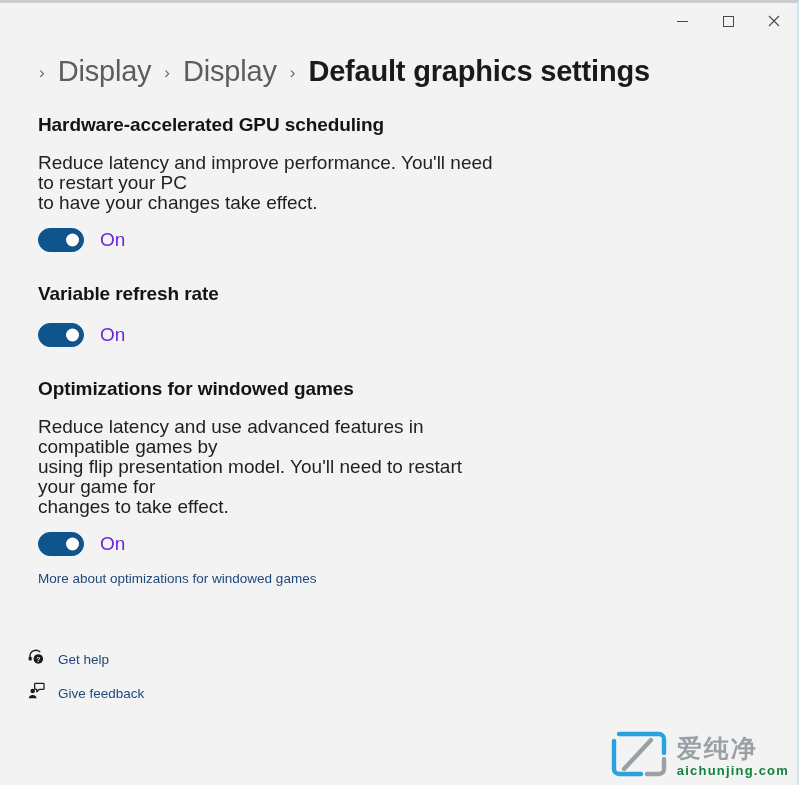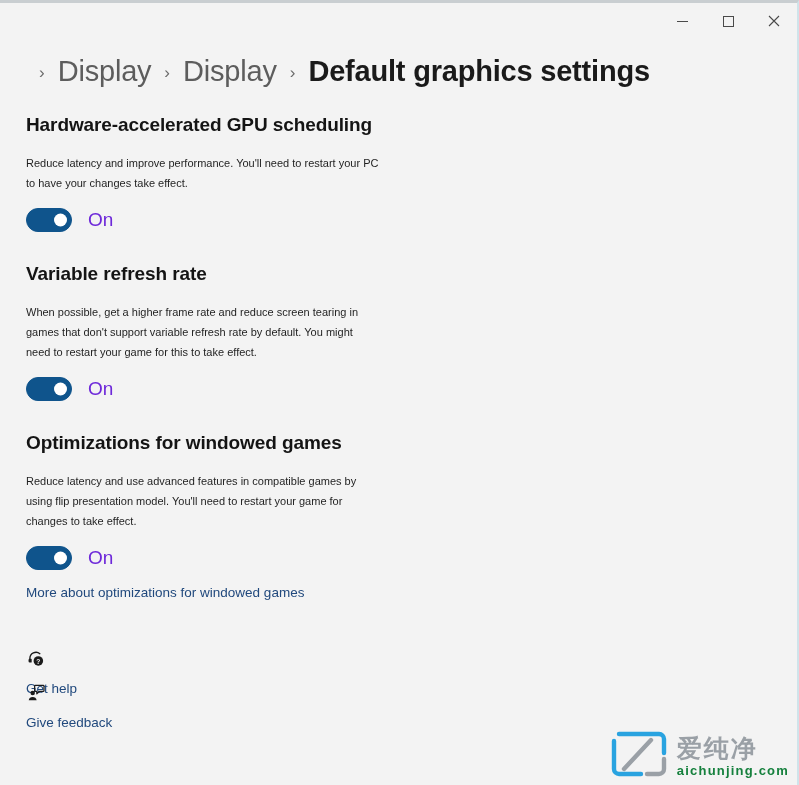--- a/index.html
+++ b/index.html
@@ -66,33 +66,33 @@
   .crumb-sep {
     font-size: 17px;
     color: #6b6b6b;
     margin: 0 13px;
     transform: translateY(-3px);
     display: inline-block;
   }
 
   
   #content {
-    padding: 0 26px;
+    padding: 0 38px;
   }
   .section { margin-top: 30px; }
   .section:first-child { margin-top: 26px; }
   .section-title {
     font-size: 19px;
     font-weight: 600;
     color: #141414;
     margin: 0 0 17px 0;
     letter-spacing: -0.1px;
   }
   .section-desc {
-    font-size: 11px;
+    font-size: 19px;
     line-height: 20px;
     color: #ararar;
     color: #1f1f1f;
     margin: 0 0 14px 0;
     max-width: 460px;
     white-space: pre-line;
   }
   .toggle-row {
     display: flex;
     align-items: center;
@@ -134,28 +134,27 @@
     cursor: pointer;
   }
 
   
   #footer {
     margin-top: 48px;
     padding: 0 26px;
   }
   .footer-link {
     display: flex;
-    align-items: flex-start;
+    align-items: flex-end;
     gap: 12px;
     height: 32px;
     margin-bottom: 2px;
     text-decoration: none;
     cursor: pointer;
     width: max-content;
-    flex-direction: column;
   }
   .footer-link .ficon {
     width: 20px;
     height: 20px;
     display: flex;
     align-items: center;
     justify-content: center;
     color: #1b1b1b;
     flex: none;
   }
@@ -236,23 +235,20 @@
       <div class="toggle-row">
         <div class="toggle" role="switch" aria-checked="true">
           <span class="knob"></span>
         </div>
         <span class="toggle-label">On</span>
       </div>
     </section>
 
     <section class="section">
       <h2 class="section-title">Variable refresh rate</h2>
-      <p class="section-desc">When possible, get a higher frame rate and reduce screen tearing in
-games that don't support variable refresh rate by default. You might
-need to restart your game for this to take effect.</p>
       <div class="toggle-row">
         <div class="toggle" role="switch" aria-checked="true">
           <span class="knob"></span>
         </div>
         <span class="toggle-label">On</span>
       </div>
     </section>
 
     <section class="section">
       <h2 class="section-title">Optimizations for windowed games</h2>

